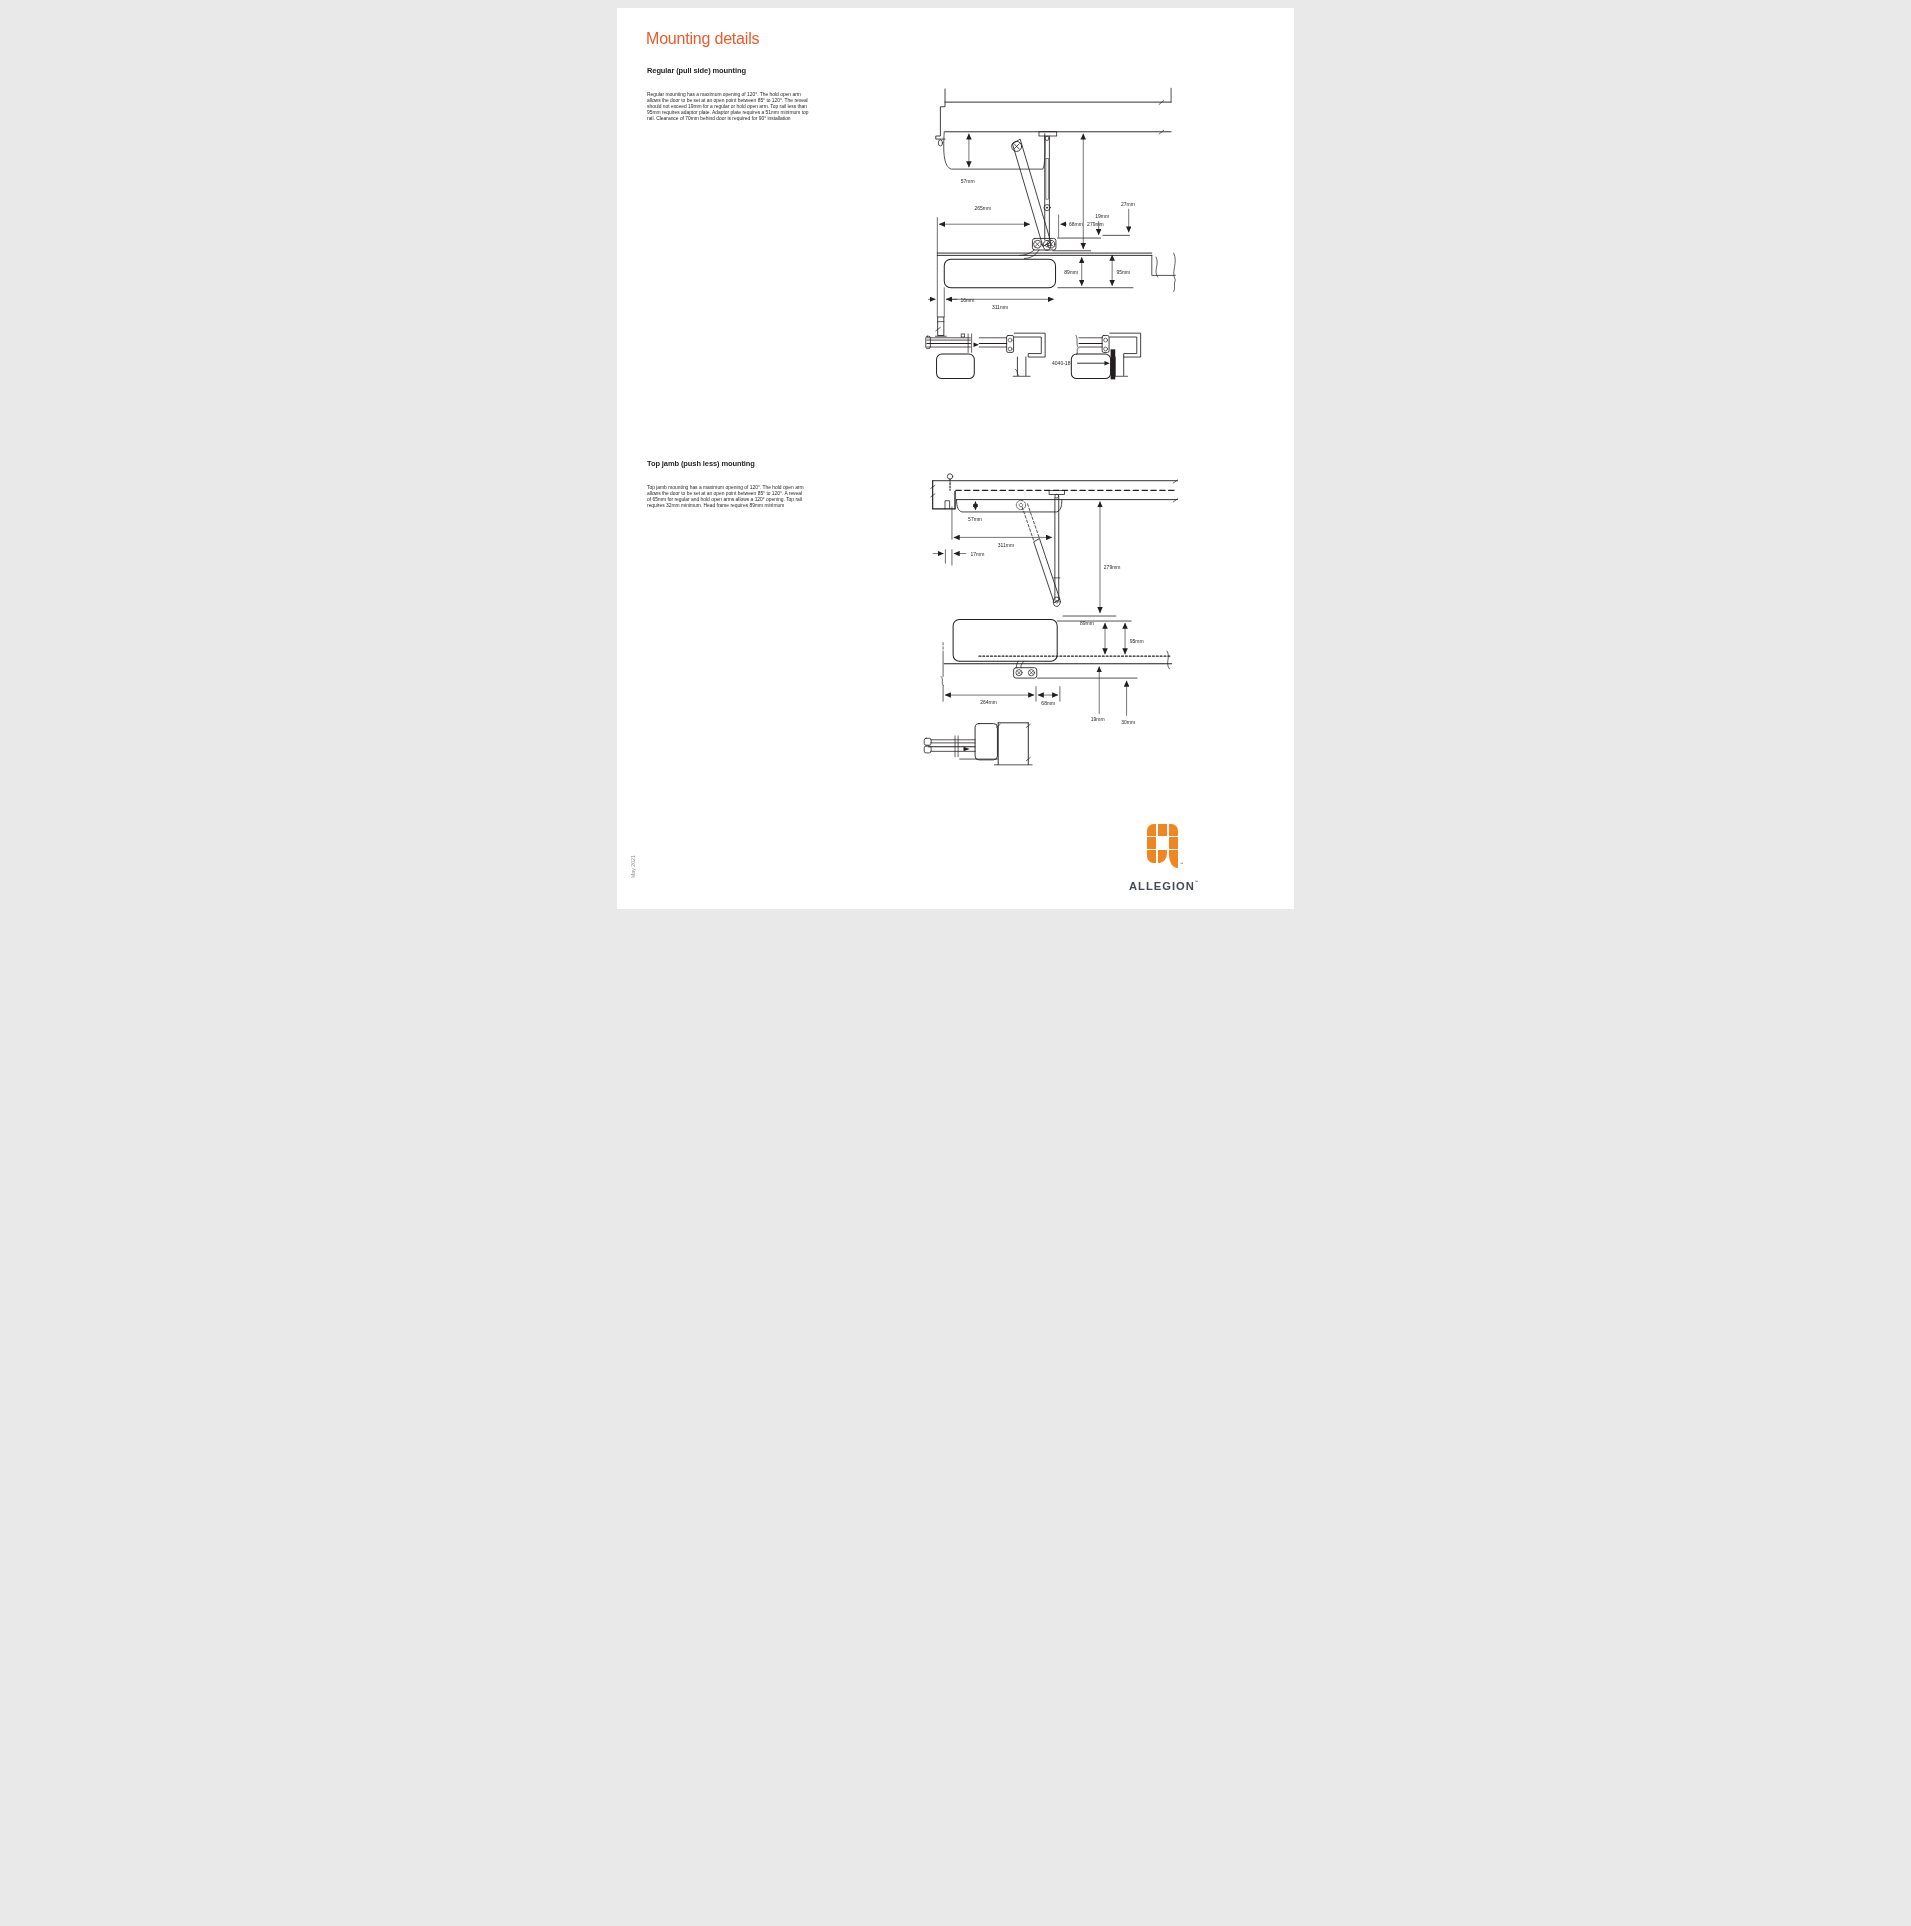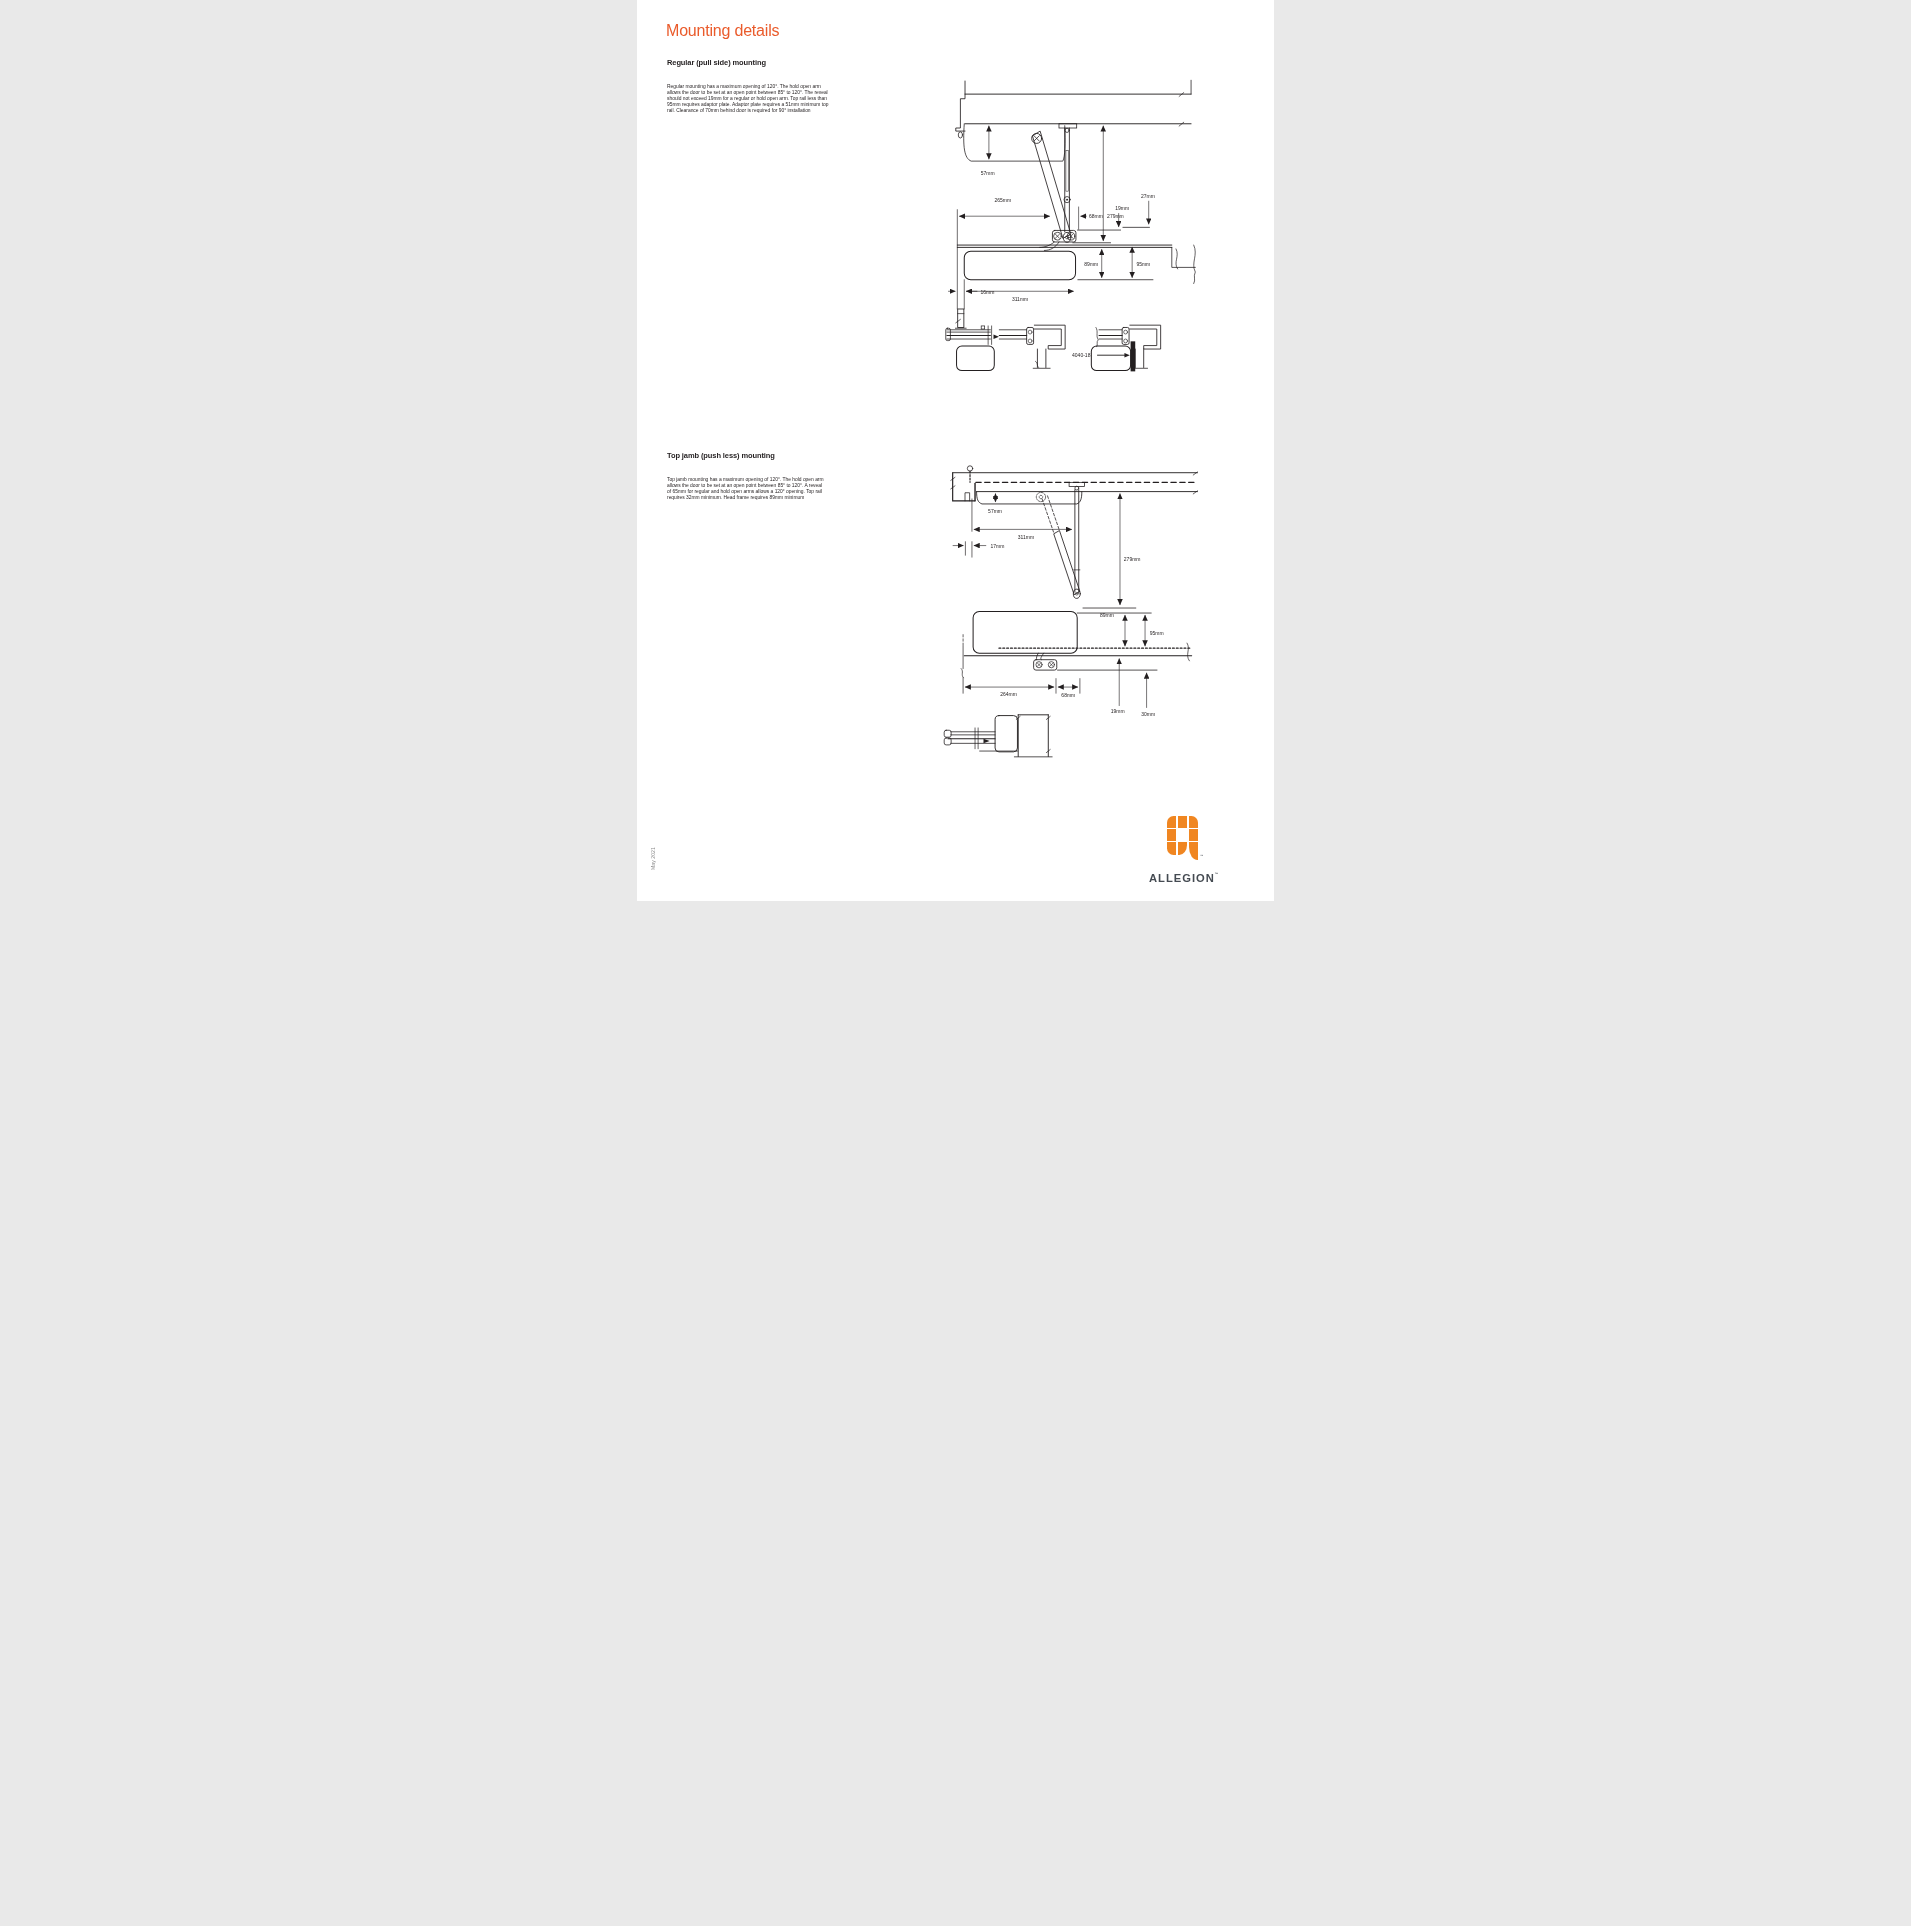--- a/index.html
+++ b/index.html
@@ -1,17 +1,17 @@
 <!DOCTYPE html>
 <html style="font-size:6.2px"><head>
 <meta charset="utf-8">
 <style>
   html,body{margin:0;padding:0;background:#e9e9e9;}
-  .page{position:relative;width:637px;height:901px;background:#ffffff;margin:0 auto;
-        font-family:"Liberation Sans",sans-serif;color:#231F20;overflow:hidden;}
+  .page{position:relative;width:637px;height:901px;background:#ffffff;margin:8px auto;
+        font-family:"Liberation Sans",sans-serif;color:#231F20;overflow:hidden;padding-left:40px;}
   .title{position:absolute;left:29px;top:22.3px;font-size:16px;font-weight:400;
          letter-spacing:-0.2px;color:#EA5B2B;}
   .h2{position:absolute;left:30px;font-size:7.5px;font-weight:700;letter-spacing:-0.1px;color:#231F20;}
   .h2.reg{top:58px;}
   .h2.tj{top:451px;}
   .para{position:absolute;left:30px;width:258px;font-size:4.9px;line-height:6px;
         white-space:pre-line;color:#231F20;}
   .para.reg{top:84px;}
   .para.tj{top:477px;}
   .diagram{position:absolute;}

